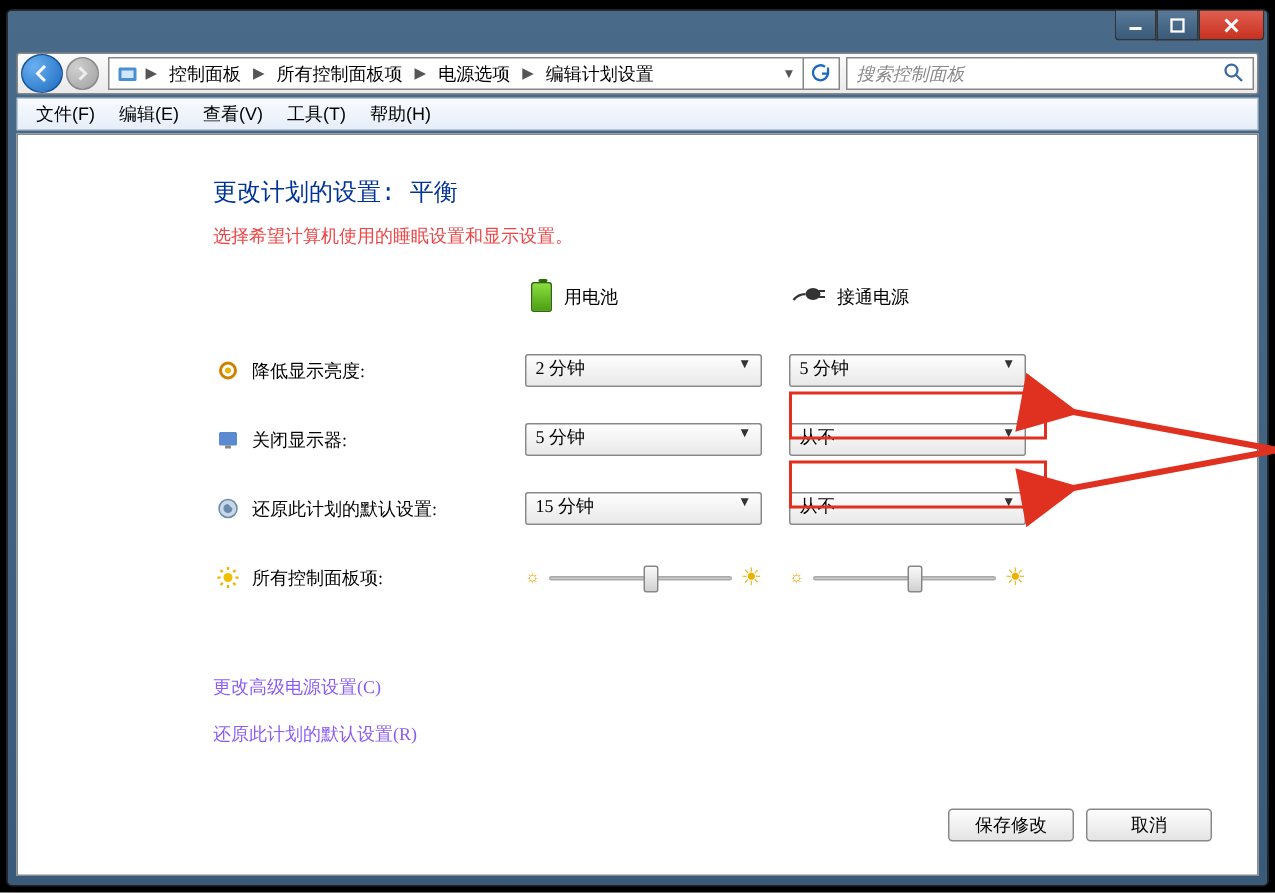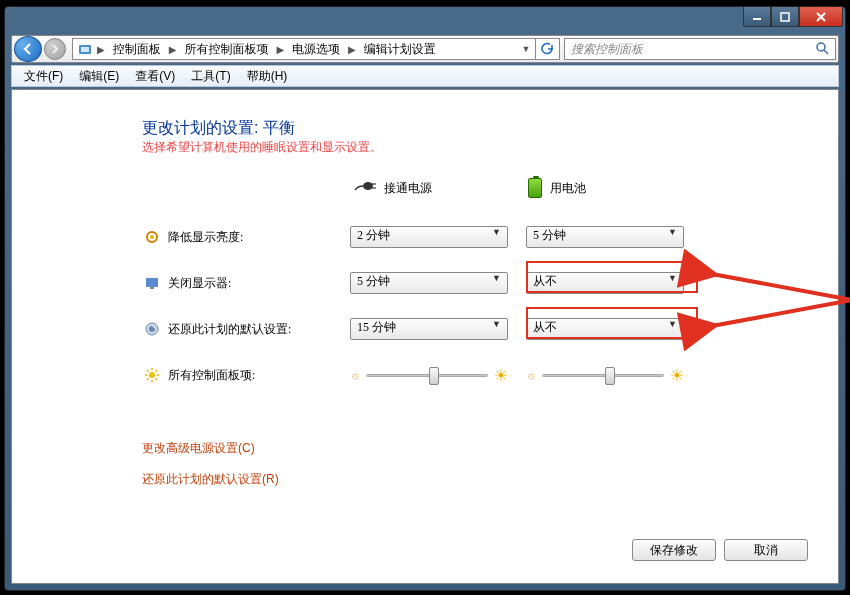--- a/index.html
+++ b/index.html
@@ -120,20 +120,22 @@
     border: 1px solid #888;
   }
   .content {
     padding: 28px 0 0 130px;
     position: relative;
     height: 100%;
   }
   h1.plan-title {
     font-size: 16px; font-weight: normal;
     color: #003399;
+    margin-bottom: 10px;
+    font-family: Liberation Mono, monospace;
   }
   .subtitle {
     font-size: 12px; color:#ef4444; margin-bottom: 22px;
   }
   .col-headers {
     display:flex;
     margin-left: 212px;
     margin-bottom: 16px;
   }
   .col-head {
@@ -187,23 +189,24 @@
     flex:1; height:3px; background:#c8c8c8; border:1px solid #aaa;
     margin:0 6px; position:relative; border-radius:2px;
   }
   .thumb {
     position:absolute; top:-8px; width:10px; height:18px;
     background:linear-gradient(#fafafa,#d0d0d0);
     border:1px solid #888; border-radius:2px;
   }
   .links { margin-top: 42px; }
   .link {
-    color:#c2410c; font-size:12px;
+    color:#8b5cf6; font-size:12px;
     margin-bottom:14px; cursor:pointer;
     display:block;
+    font-family:Liberation Serif, serif;
   }
   .buttons {
     position:absolute; right: 30px; bottom: 22px;
     display:flex; gap:8px;
   }
   .btn {
     min-width: 84px; height:22px;
     background: linear-gradient(#fdfdfd,#e4e4e4);
     border:1px solid #888; border-radius:3px;
     display:flex; align-items:center; justify-content:center;
@@ -301,33 +304,33 @@
   </div>
 
   <div class="client">
     <div class="content">
 
       <h1 class="plan-title">更改计划的设置: 平衡</h1>
       <div class="subtitle">选择希望计算机使用的睡眠设置和显示设置。</div>
 
       <div class="col-headers">
         <div class="col-head">
+          <span class="battery-icon"></span>
+          <span>用电池</span>
+        </div>
+        <div class="col-head">
           <span class="plug-icon">
             <svg width="22" height="14">
                 <ellipse cx="14" cy="7" rx="5" ry="4" fill="#333"></ellipse>
                 <line x1="18" y1="5" x2="22" y2="5" stroke="#333" stroke-width="1.2"></line>
                 <line x1="18" y1="9" x2="22" y2="9" stroke="#333" stroke-width="1.2"></line>
                 <path d="M9 7 Q4 7 1 11" fill="none" stroke="#333" stroke-width="1.5"></path>
               </svg>
           </span>
           <span>接通电源</span>
-        </div>
-        <div class="col-head">
-          <span class="battery-icon"></span>
-          <span>用电池</span>
         </div>
       </div>
 
       <div class="setting-row">
         <span class="row-icon">
           <svg width="16" height="16">
               <circle cx="8" cy="8" r="5" fill="none" stroke="#d08000" stroke-width="2"></circle>
               <circle cx="8" cy="8" r="2" fill="#f0b000"></circle>
             </svg>
         </span>

